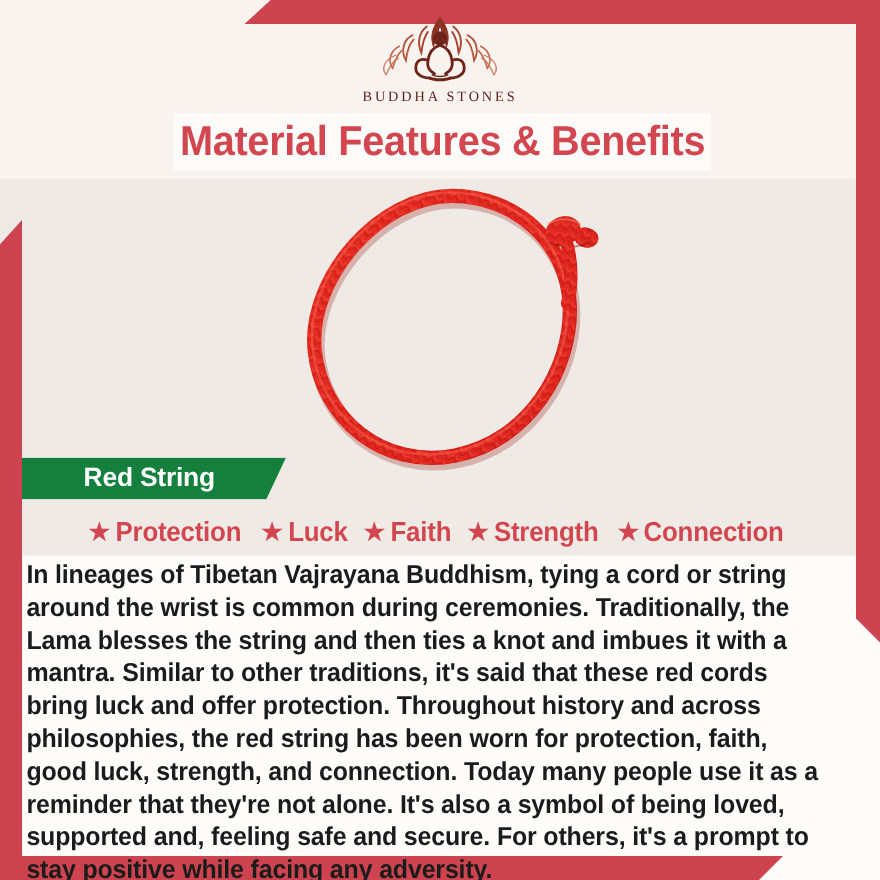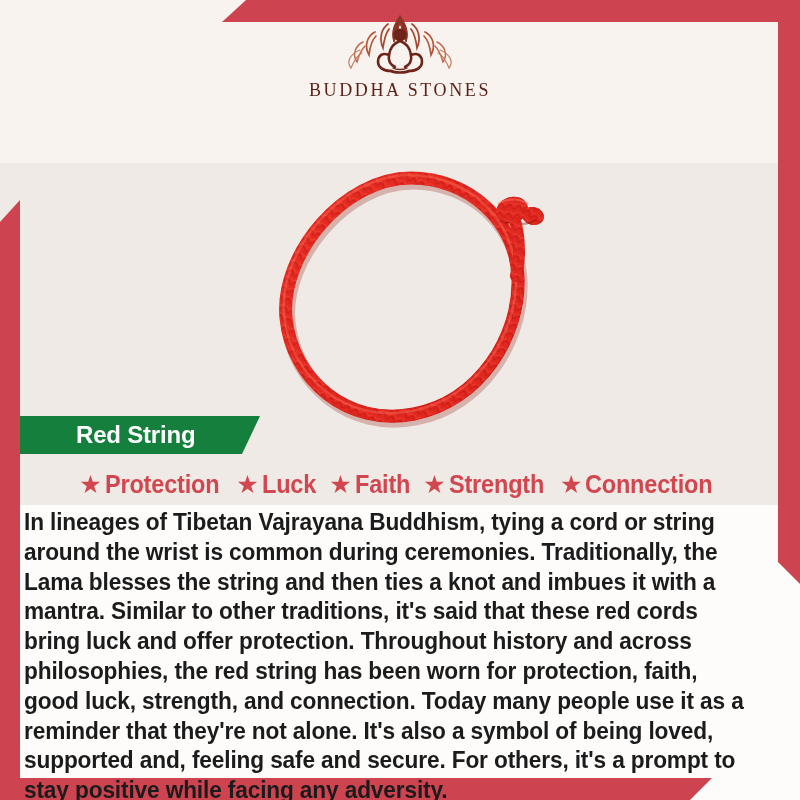--- a/index.html
+++ b/index.html
@@ -81,21 +81,21 @@
     align-items: center;
   }
   .logo-mark {
     width: 128px;
     height: 66px;
     display: block;
   }
   .logo-word {
     margin-top: 2px;
     font-family: "Liberation Serif", serif;
-    font-size: 18px;
+    font-size: 13px;
     letter-spacing: 2.6px;
     color: #5b1f16;
     font-weight: 400;
   }
 
   
   .title-band {
     position: absolute;
     left: 158px; top: 103px;
     width: 488px; height: 52px;
@@ -223,20 +223,23 @@
           <path d="M53 43 C46 40 42 44 42 50 C42 55 47 59 55 59"></path>
           <path d="M75 43 C82 40 86 44 86 50 C86 55 81 59 73 59"></path>
           <path d="M55 59 C59 61 69 61 73 59"></path>
           <path d="M57 56 C60 58 68 58 71 56" stroke-width="1.4"></path>
         </g>
       </svg>
     </span>
     <span class="logo-word">BUDDHA STONES</span>
   </div>
 
+  <div class="title-band">
+    <span class="title-text">Material Features &amp; Benefits</span>
+  </div>
 
   <div class="product">
     <svg viewBox="0 0 324 285" width="324" height="285" xmlns="http://www.w3.org/2000/svg">
       <defs>
         <linearGradient id="cordg" x1="0" y1="0" x2="1" y2="1">
           <stop offset="0%" stop-color="#ef3b2c"></stop>
           <stop offset="50%" stop-color="#e01f18"></stop>
           <stop offset="100%" stop-color="#c2120e"></stop>
         </linearGradient>
         <pattern id="braid" width="9" height="9" patternUnits="userSpaceOnUse" patternTransform="rotate(25)">

